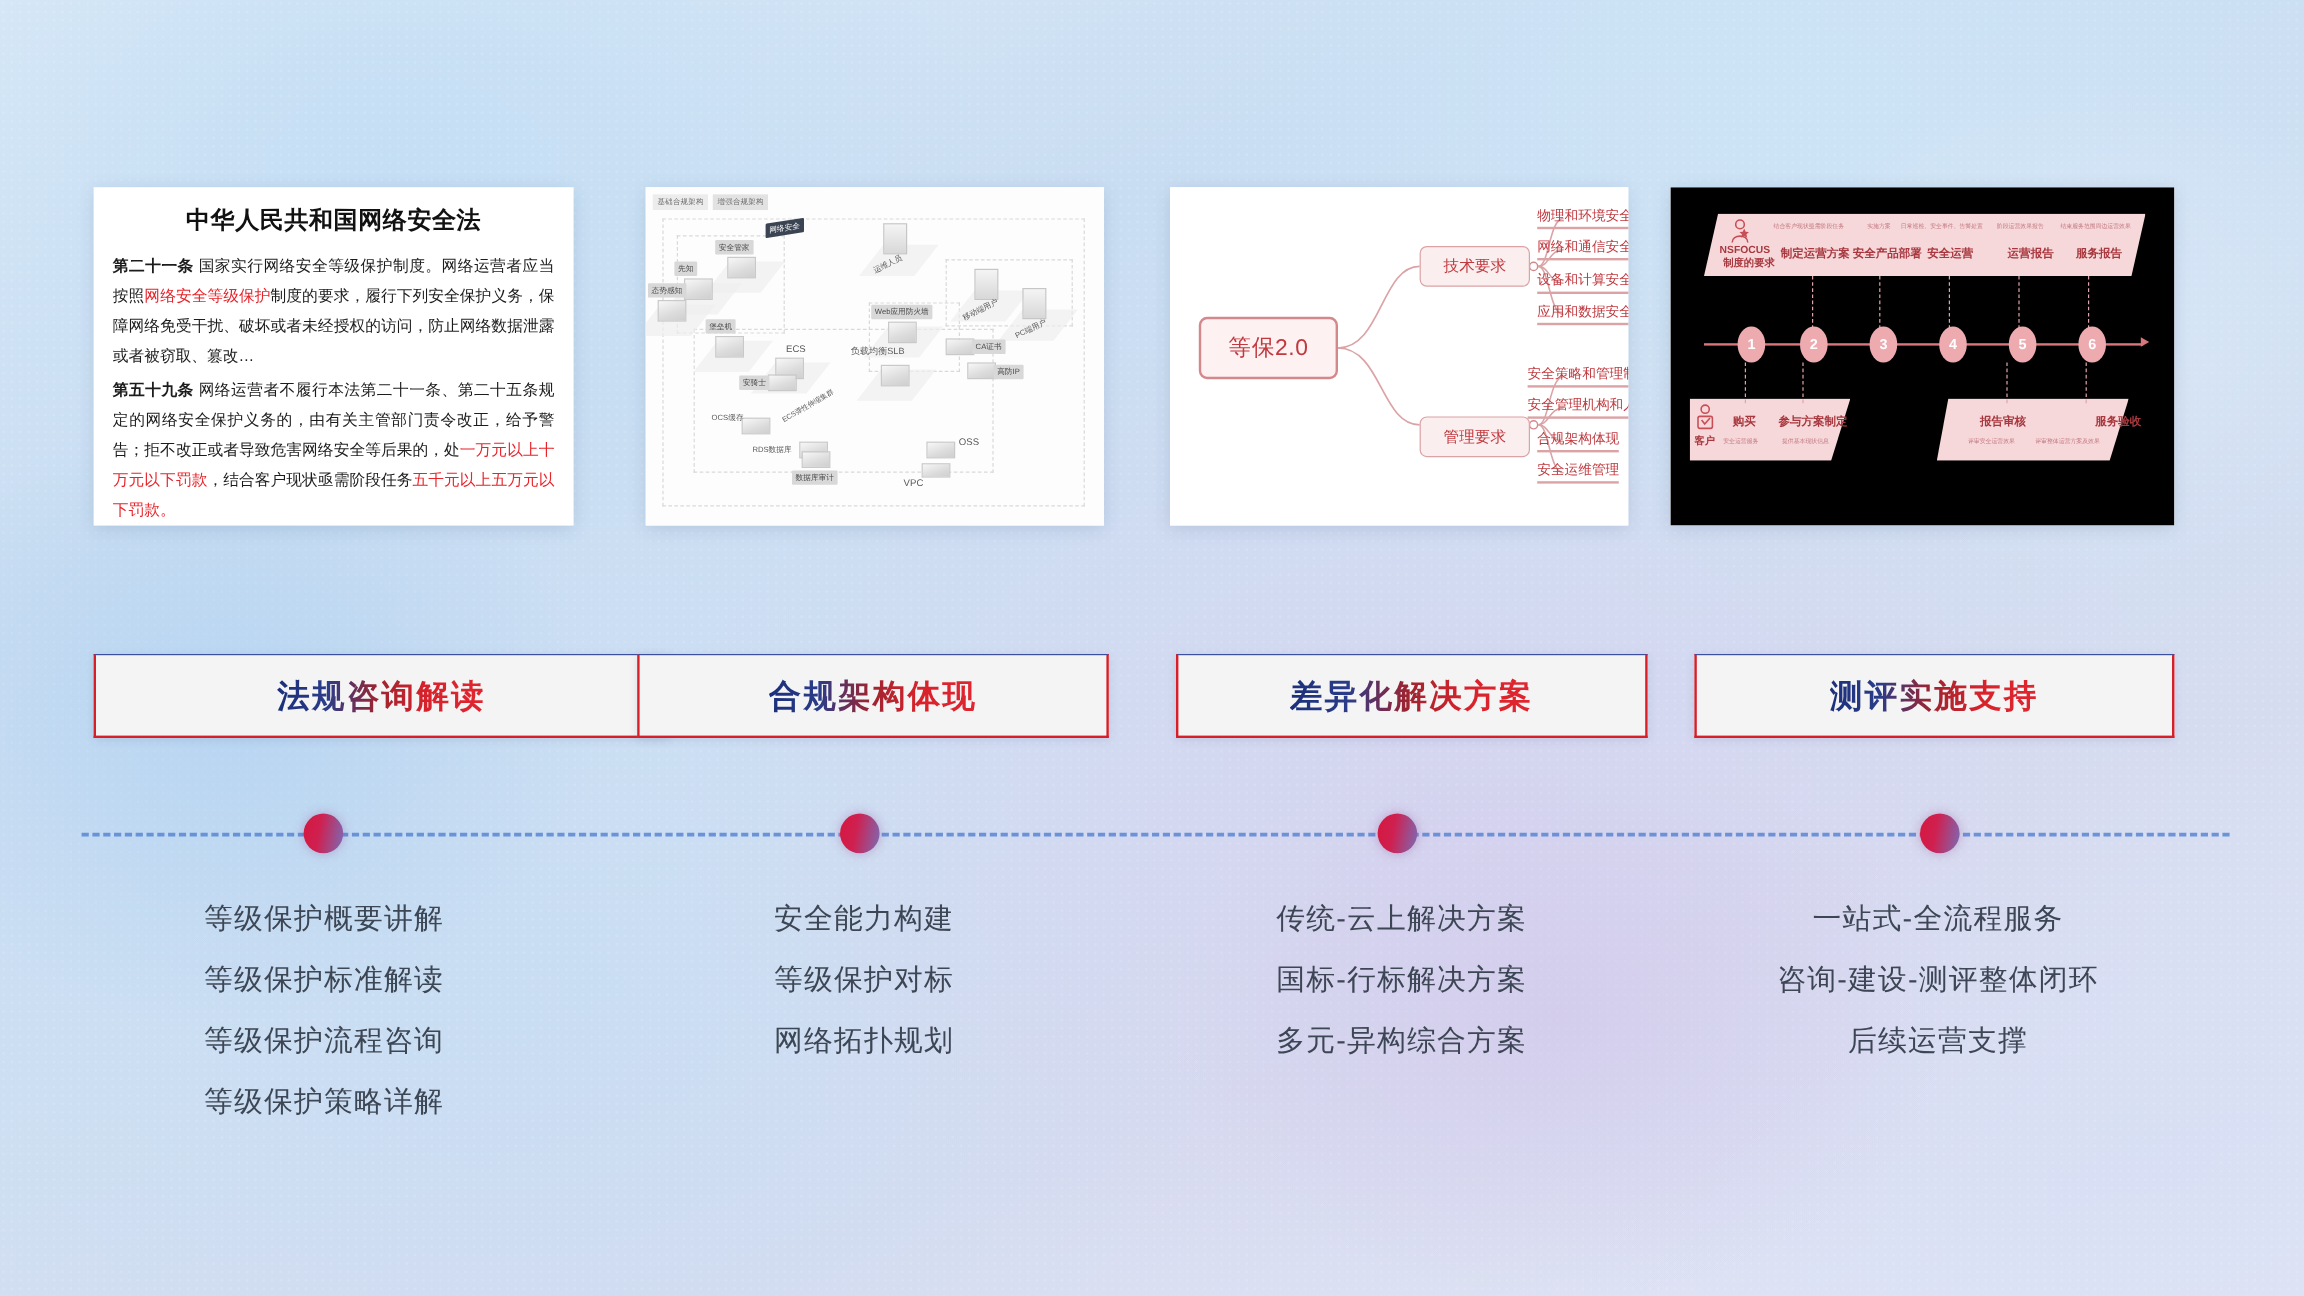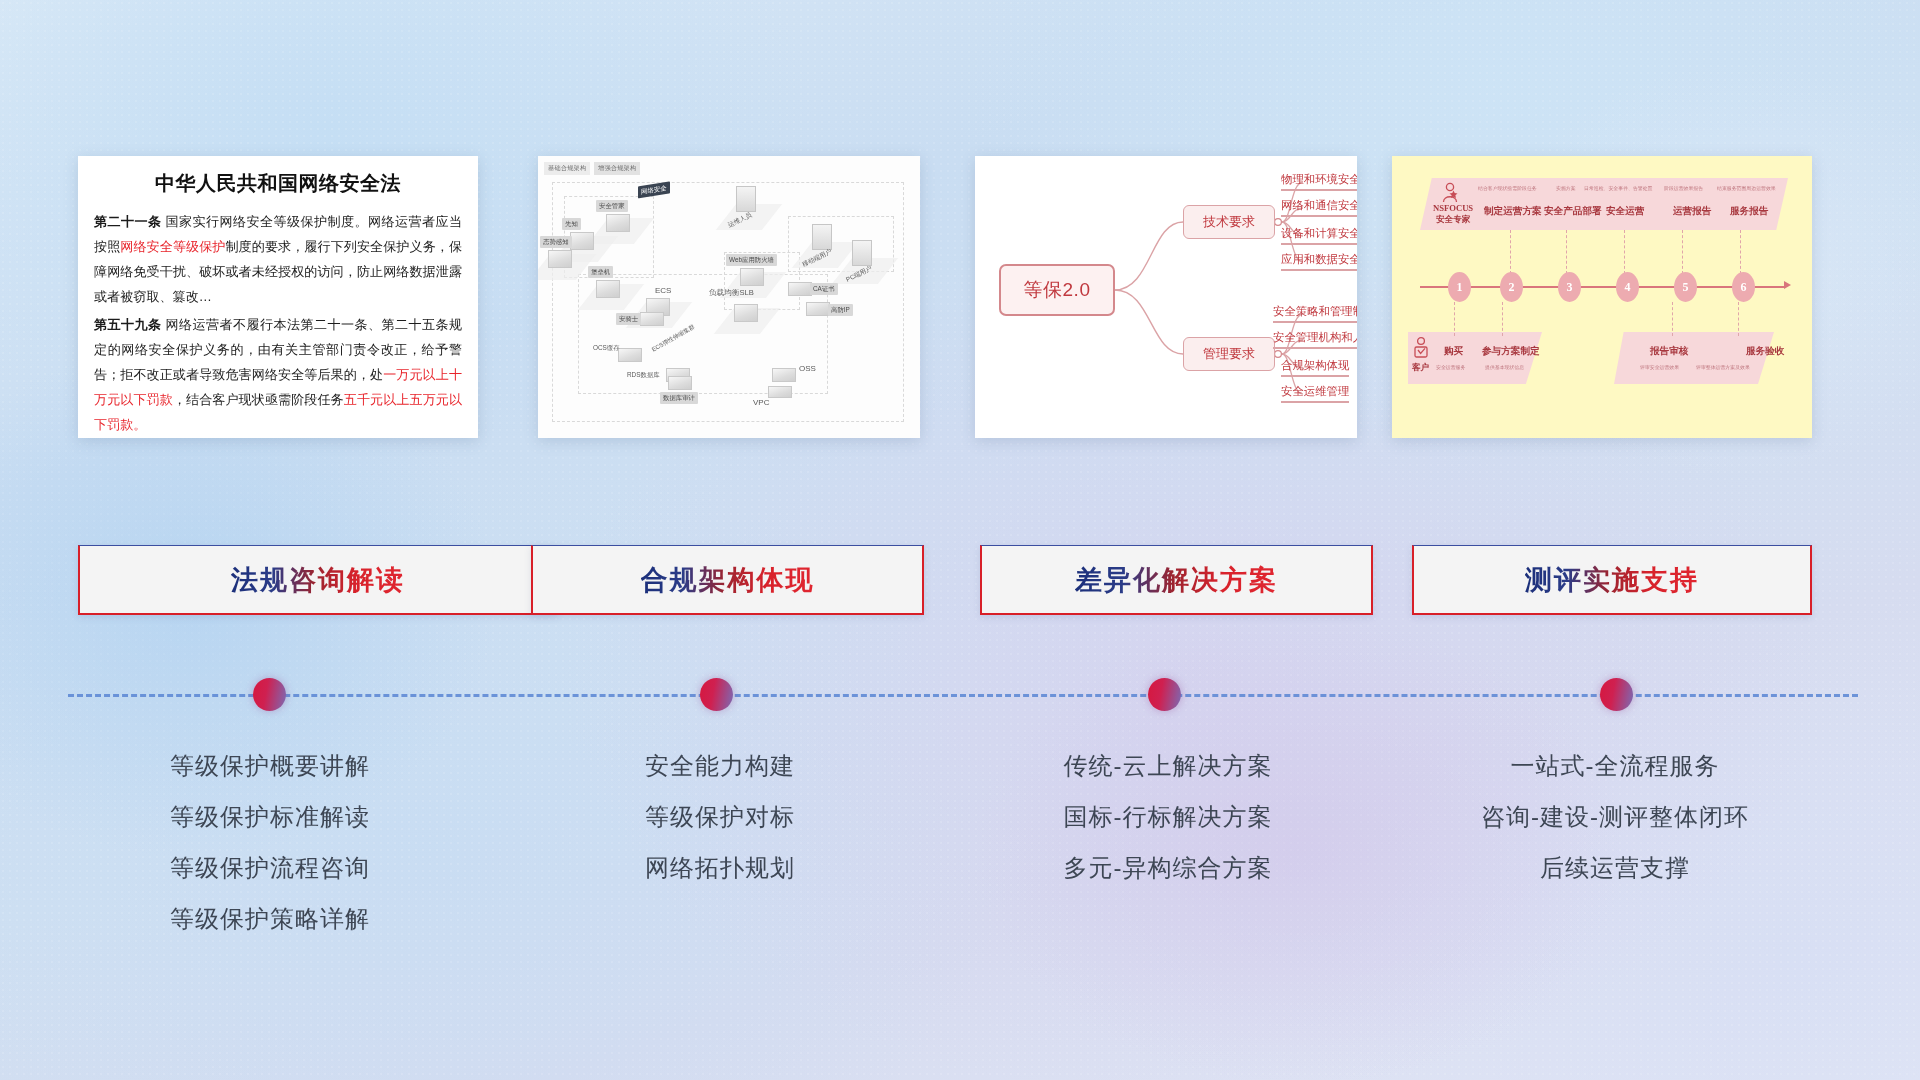--- a/index.html
+++ b/index.html
@@ -129,21 +129,21 @@
   .mm-leaf {
     position:absolute; white-space:nowrap;
     font-size:11.4px; color:#c0393f;
     padding-bottom:2px;
     border-bottom:2px solid #dba3a6;
     font-family: "Liberation Serif", "DejaVu Serif", serif;
   }
   .mm-svg { position:absolute; inset:0; }
 
   
-  .tl-bg { position:absolute; inset:0; background:#fef9c3;font-family:Liberation Serif, serif; }
+  .tl-bg { position:absolute; inset:0; background:#000000; }
   .tl-band {
     position:absolute; background:#f7d8da;
   }
   .tl-band.top {
     left:28px; top:22px; width:368px; height:52px;
     clip-path: polygon(3.2% 0, 100% 0, 96.8% 100%, 0% 100%);
   }
   .tl-band.bl {
     left:16px; top:176px; width:134px; height:52px;
     clip-path: polygon(0 0, 100% 0, 88% 100%, 0% 100%);
@@ -378,21 +378,21 @@
         <path d="M307,66 C316,66 316,106 328,106" fill="none" stroke="#dba3a6" stroke-width="1.3"></path>
         <path d="M307,198 C316,198 316,158 328,158" fill="none" stroke="#dba3a6" stroke-width="1.3"></path>
         <path d="M307,198 C316,198 316,184 328,184" fill="none" stroke="#dba3a6" stroke-width="1.3"></path>
         <path d="M307,198 C316,198 316,212 328,212" fill="none" stroke="#dba3a6" stroke-width="1.3"></path>
         <path d="M307,198 C316,198 316,238 328,238" fill="none" stroke="#dba3a6" stroke-width="1.3"></path>
       </svg>
 
       <div class="mm-root">等保2.0</div>
 
       <div class="mm-branch" style="left:208px;top:49px;">技术要求</div>
-      <div class="mm-branch" style="left:208px;top:181px;text-align:center;">管理要求</div>
+      <div class="mm-branch" style="left:208px;top:191px;text-align:center;">管理要求</div>
 
       <div class="mm-leaf" style="left:306px;top:16px;">物理和环境安全</div>
       <div class="mm-leaf" style="left:306px;top:42px;">网络和通信安全</div>
       <div class="mm-leaf" style="left:306px;top:70px;">设备和计算安全</div>
       <div class="mm-leaf" style="left:306px;top:96px;">应用和数据安全</div>
 
       <div class="mm-leaf" style="left:298px;top:148px;">安全策略和管理制度</div>
       <div class="mm-leaf" style="left:298px;top:174px;">安全管理机构和人员</div>
       <div class="mm-leaf" style="left:306px;top:202px;">合规架构体现</div>
       <div class="mm-leaf" style="left:306px;top:228px;">安全运维管理</div>
@@ -404,21 +404,21 @@
       <div class="tl-band top"></div>
       <div class="tl-band bl"></div>
       <div class="tl-band br"></div>
 
       <svg class="tl-person" style="left:48px;top:26px;width:20px;height:22px;" viewBox="0 0 20 22">
         <circle cx="10" cy="5" r="3.6" fill="none" stroke="#c74d56" stroke-width="1.3"></circle>
         <path d="M3.5,20 C3.5,13 16.5,13 16.5,20" fill="none" stroke="#c74d56" stroke-width="1.3"></path>
         <path d="M13.5,8.5 l1.2,2.6 l2.8,.3 l-2.1,1.9 .6,2.8 -2.5,-1.4 -2.5,1.4 .6,-2.8 -2.1,-1.9 2.8,-.3 z" fill="#c74d56"></path>
       </svg>
       <div class="tl-main" style="left:41px;top:47px;font-size:8.6px;">NSFOCUS</div>
-      <div class="tl-main" style="left:44px;top:58px;font-size:8.6px;">安全专家</div>
+      <div class="tl-main" style="left:44px;top:58px;font-size:8.6px;">制度的要求</div>
 
       <div class="tl-sub" style="left:86px;top:29px;">结合客户现状亟需阶段任务</div>
       <div class="tl-main" style="left:92px;top:49px;">制定运营方案</div>
       <div class="tl-sub" style="left:164px;top:29px;">实施方案</div>
       <div class="tl-main" style="left:152px;top:49px;">安全产品部署</div>
       <div class="tl-sub" style="left:192px;top:29px;">日常巡检、安全事件、告警处置</div>
       <div class="tl-main" style="left:214px;top:49px;">安全运营</div>
       <div class="tl-sub" style="left:272px;top:29px;">阶段运营效果报告</div>
       <div class="tl-main" style="left:281px;top:49px;">运营报告</div>
       <div class="tl-sub" style="left:325px;top:29px;">结束服务范围周边运营效果</div>

